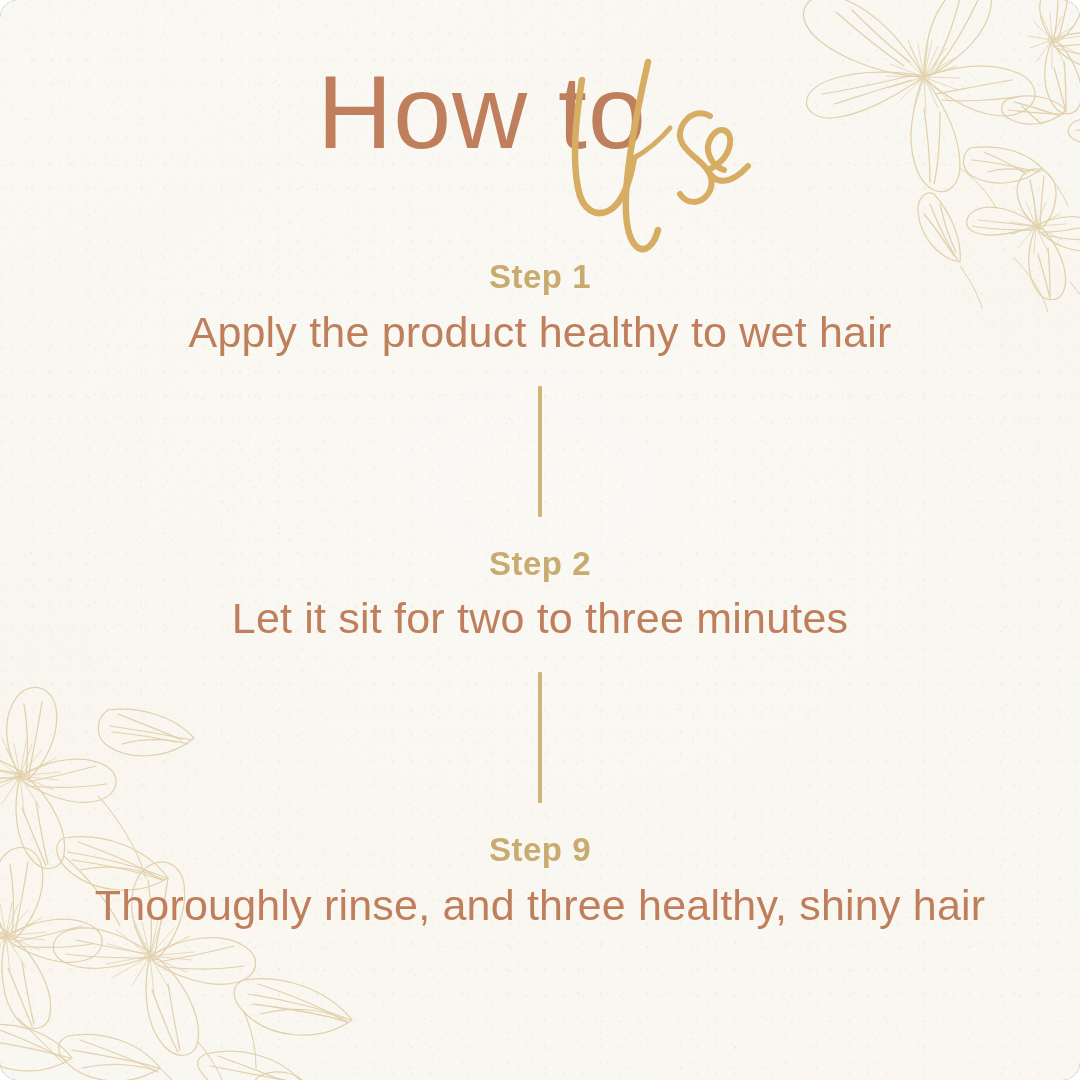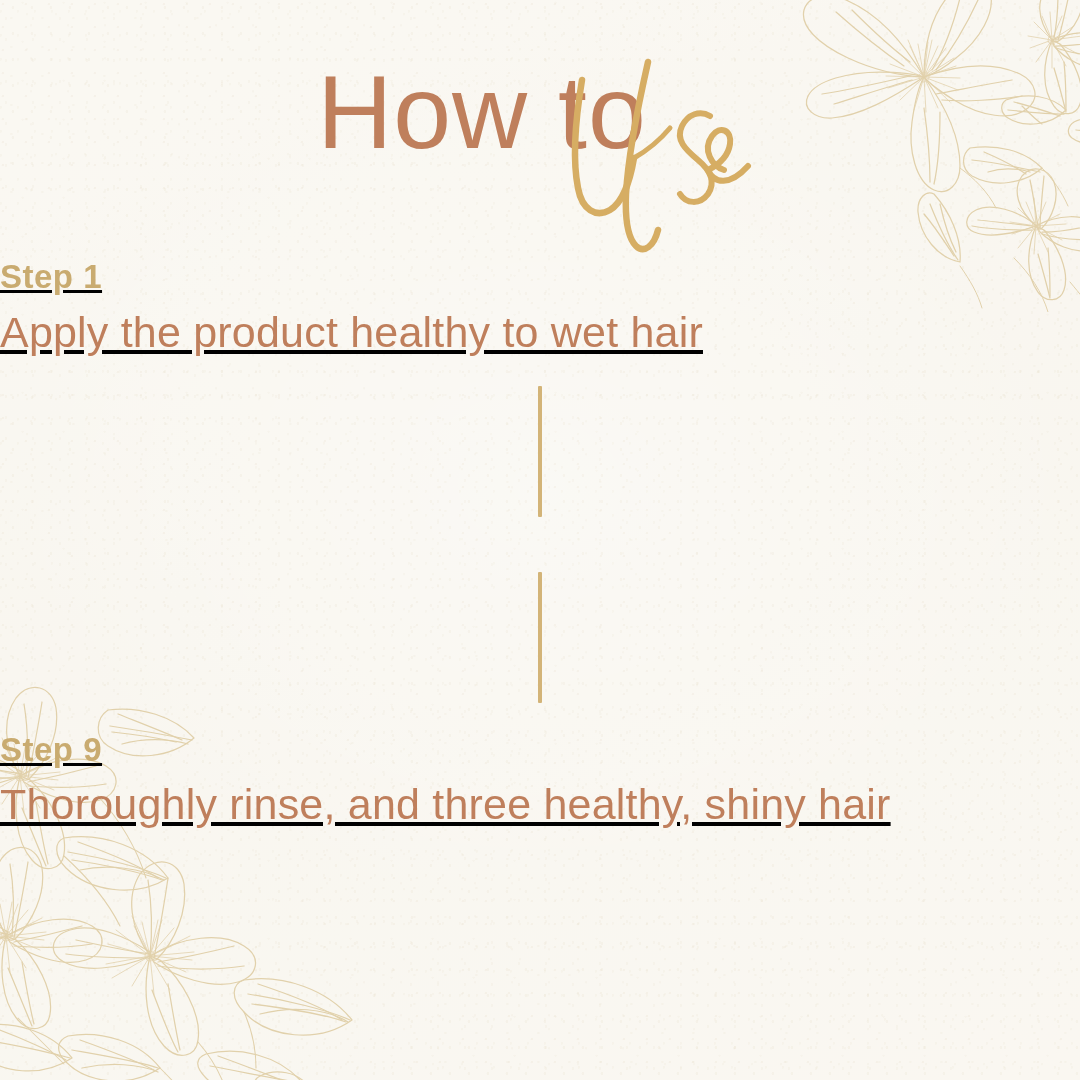--- a/index.html
+++ b/index.html
@@ -8,20 +8,21 @@
     padding: 0;
     background: #ffffff;
   }
   #canvas {
     position: relative;
     width: 1080px;
     height: 1080px;
     overflow: hidden;
     background: #0f172a;
     font-family: "Liberation Sans", sans-serif;
+    border-radius: 18px;
   }
 
   
   .paper-grain {
     position: absolute;
     inset: 0;
     pointer-events: none;
     opacity: .55;
     background-color: #faf8f2;
     background-image:
@@ -86,21 +87,21 @@
   }
   #title-use svg { display: block; overflow: visible; }
 
   
   #steps {
     position: absolute;
     top: 258px;
     left: 0;
     width: 1080px;
   }
-  .step-block { text-align: left; text-decoration: underline; }
+  .step-block { text-align: center; }
   .step-label {
     font-family: "Liberation Sans", sans-serif;
     font-size: 33px;
     font-weight: 700;
     letter-spacing: .5px;
     color: #c9ab70;
     line-height: 1.18;
   }
   .step-text {
     font-family: "Liberation Sans", sans-serif;
@@ -429,20 +430,24 @@
 
     <div class="step-block">
       <div class="step-label">Step 1</div>
       <div class="step-text">Apply the product healthy to wet hair</div>
     </div>
 
     <div class="divider-wrap">
       <div class="step-divider"></div>
     </div>
 
+    <div class="step-block">
+      <div class="step-label">Step 2</div>
+      <div class="step-text">Let it sit for two to three minutes</div>
+    </div>
 
     <div class="divider-wrap">
       <div class="step-divider"></div>
     </div>
 
     <div class="step-block">
       <div class="step-label">Step 9</div>
       <div class="step-text">Thoroughly rinse, and three healthy, shiny hair</div>
     </div>
 

